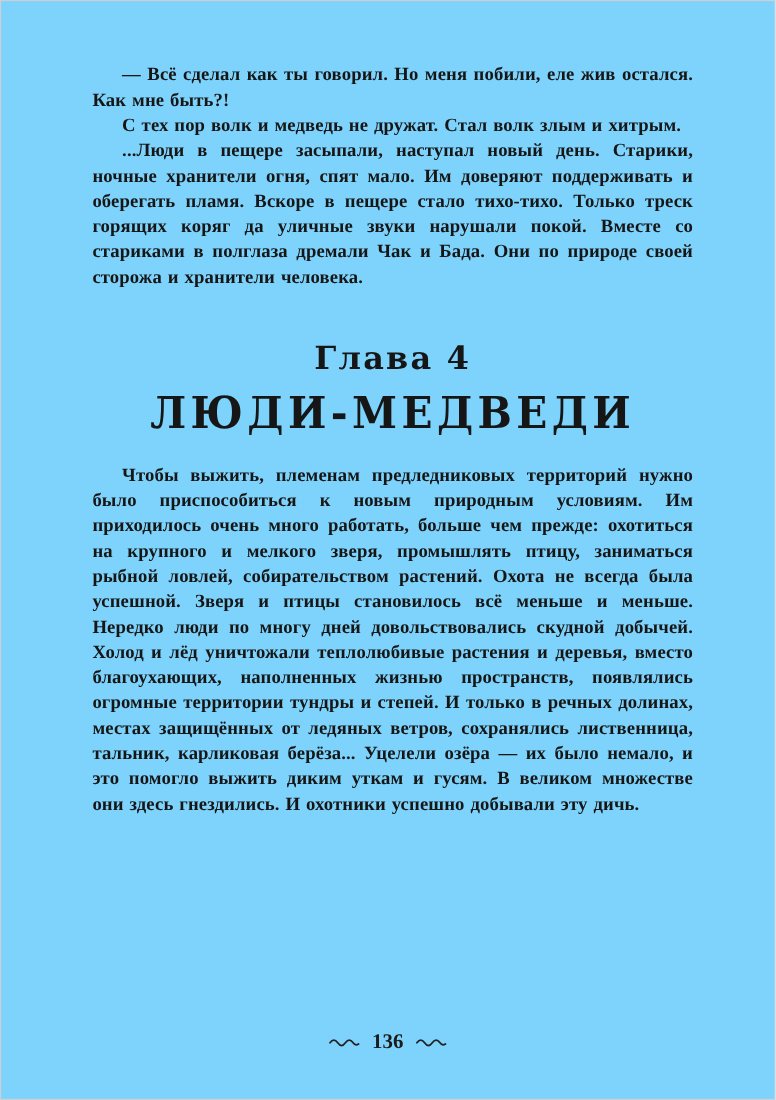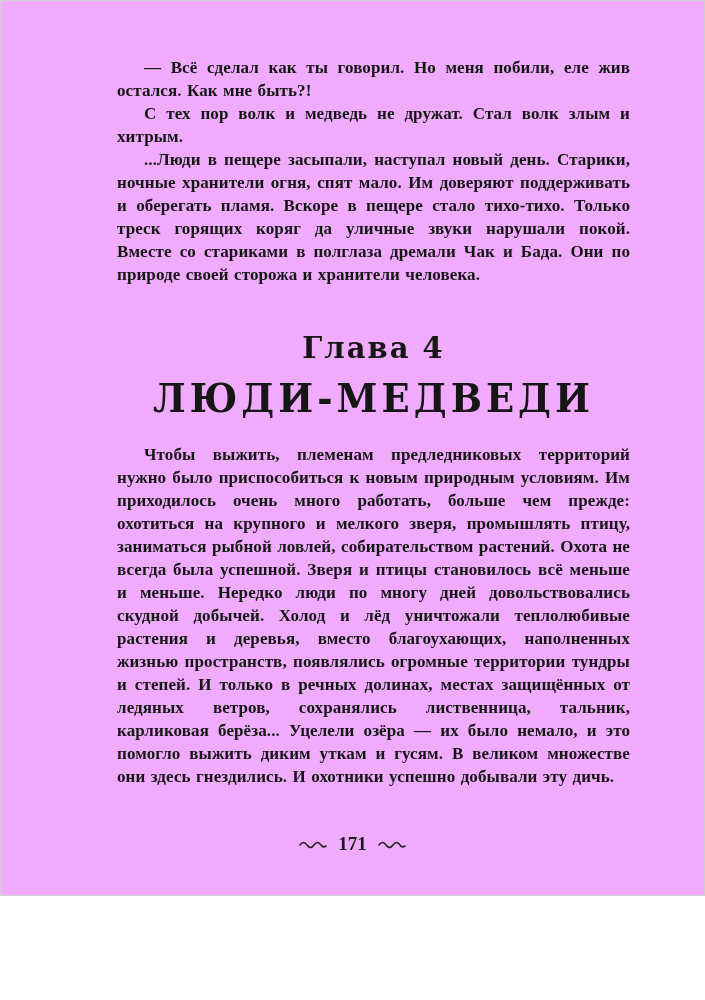--- a/index.html
+++ b/index.html
@@ -1,22 +1,22 @@
 <!DOCTYPE html>
 <html><head>
 <meta charset="utf-8">
 <style>
   html,body{margin:0;padding:0;background:#ffffff;}
   .page{
     position:relative;
-    width:705px;height:896px;
+    width:705px;height:1000px;
     box-sizing:border-box;
-    background:#f0abfc;
+    background:#7dd3fc;
     border:1px solid #cfcfcf;
-    padding:55px 74px 0 116px;
+    padding:55px 74px 0 83px;
     font-family:"Liberation Serif","DejaVu Serif",serif;
     color:#161616;
     overflow:hidden;
   }
   .para{
     margin:0;
     font-size:17px;
     line-height:23px;
     text-align:justify;
     text-indent:27px;
@@ -75,21 +75,21 @@
   </div>
 
   <p class="para body2">Чтобы выжить, племенам предледниковых территорий нужно было приспособиться к новым природным условиям. Им приходилось очень много работать, больше чем прежде: охотиться на крупного и мелкого зверя, промышлять птицу, заниматься рыбной ловлей, собирательством растений. Охота не всегда была успешной. Зверя и птицы становилось всё меньше и меньше. Нередко люди по многу дней довольствовались скудной добычей. Холод и лёд уничтожали теплолюбивые растения и деревья, вместо благоухающих, наполненных жизнью пространств, появлялись огромные территории тундры и степей. И только в речных долинах, местах защищённых от ледяных ветров, сохранялись лиственница, тальник, карликовая берёза... Уцелели озёра — их было немало, и это помогло выжить диким уткам и гусям. В великом множестве они здесь гнездились. И охотники успешно добывали эту дичь.</p>
 
   <div class="footer">
     <span class="squiggle">
       <svg width="30" height="10" viewBox="0 0 30 10" aria-hidden="true">
         <path d="M2 5 q3.5 -5 7 0 q3.5 5 7 0 q3.5 -5 7 0 q2 3 5 1" stroke="#222222" stroke-width="1.6" fill="none" stroke-linecap="round"></path>
       </svg>
     </span>
-    <span>171</span>
+    <span>136</span>
     <span class="squiggle">
       <svg width="30" height="10" viewBox="0 0 30 10" aria-hidden="true">
         <path d="M2 5 q3.5 -5 7 0 q3.5 5 7 0 q3.5 -5 7 0 q2 3 5 1" stroke="#222222" stroke-width="1.6" fill="none" stroke-linecap="round"></path>
       </svg>
     </span>
   </div>
 
 </div>
 
 </body></html>

